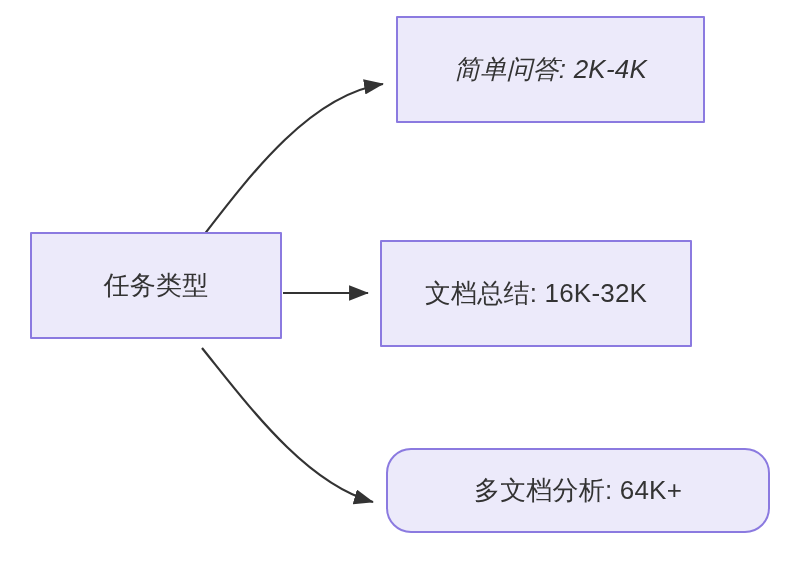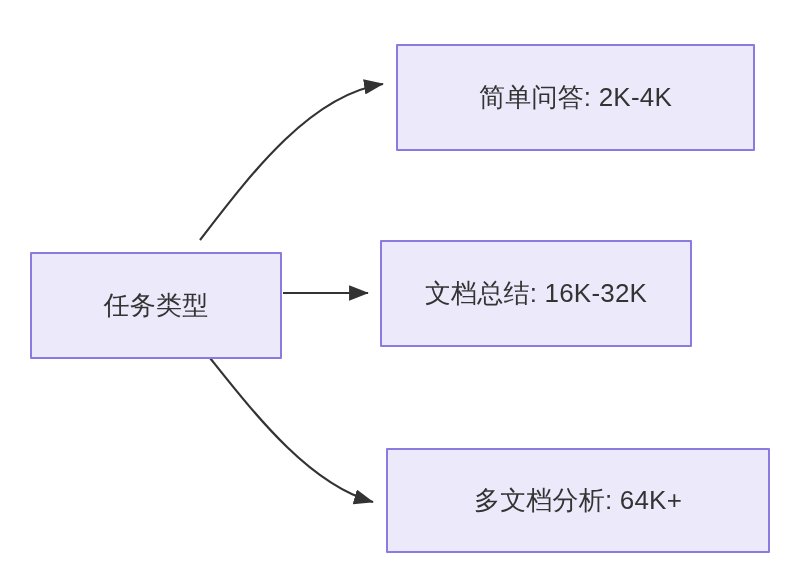--- a/index.html
+++ b/index.html
@@ -37,24 +37,24 @@
     text-align: center;
   }
   .node-label {
     color: #333333;
     font-size: 26px;
     line-height: 1.2;
     letter-spacing: 0.2px;
     white-space: nowrap;
   }
   
-  #node-root      { left: 30px;  top: 252px; width: 252px; height: 107px; }
-  #node-simple-qa { left: 396px; top: 44px;  width: 359px; height: 107px; }
+  #node-root      { left: 30px;  top: 232px; width: 252px; height: 107px; }
+  #node-simple-qa { left: 396px; top: 16px;  width: 309px; height: 107px; font-style: italic; }
   #node-doc-sum   { left: 380px; top: 240px; width: 312px; height: 107px; }
-  #node-multi-doc { left: 386px; top: 448px; width: 384px; height: 105px; }
+  #node-multi-doc { left: 386px; top: 448px; width: 384px; height: 85px; border-radius: 25px; }
 </style>
 </head>
 <body>
 
 <div id="canvas">
 
   <svg id="edge-layer" viewBox="0 0 787 572" xmlns="http://www.w3.org/2000/svg">
     <defs>
       <marker id="arrowhead" markerWidth="9" markerHeight="7" refX="8.6" refY="3.5" orient="auto" markerUnits="strokeWidth">
         <path d="M0,0 L9,3.5 L0,7 Z" fill="#333333"></path>

